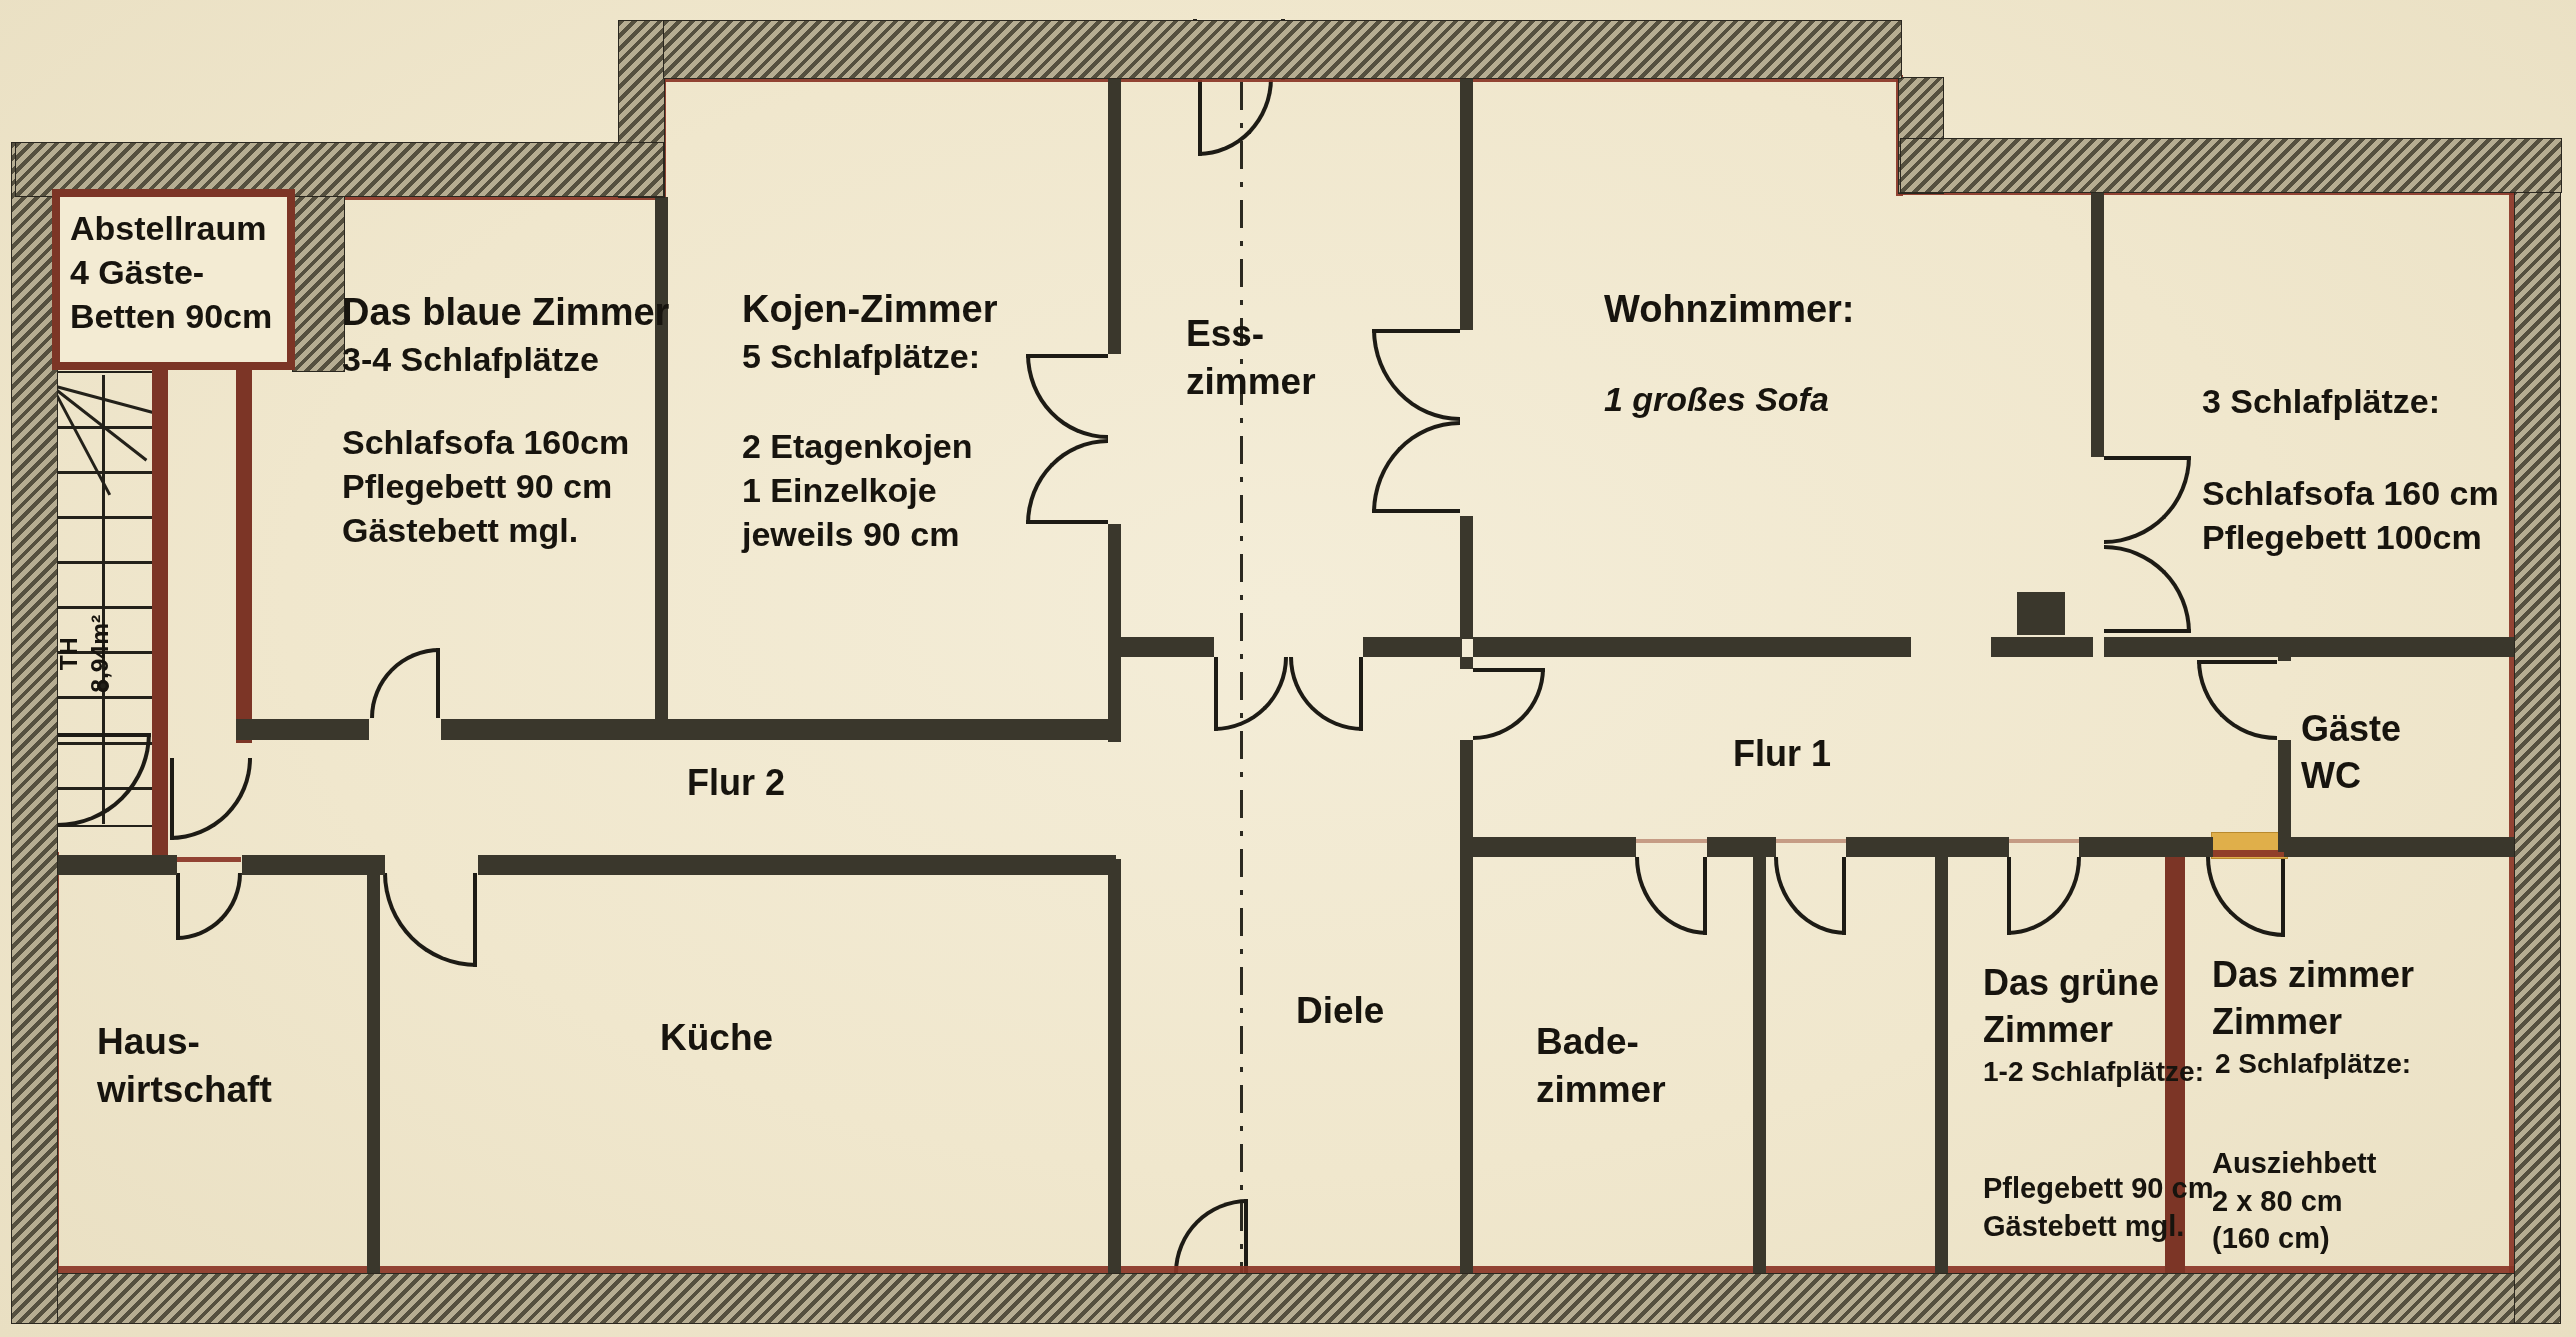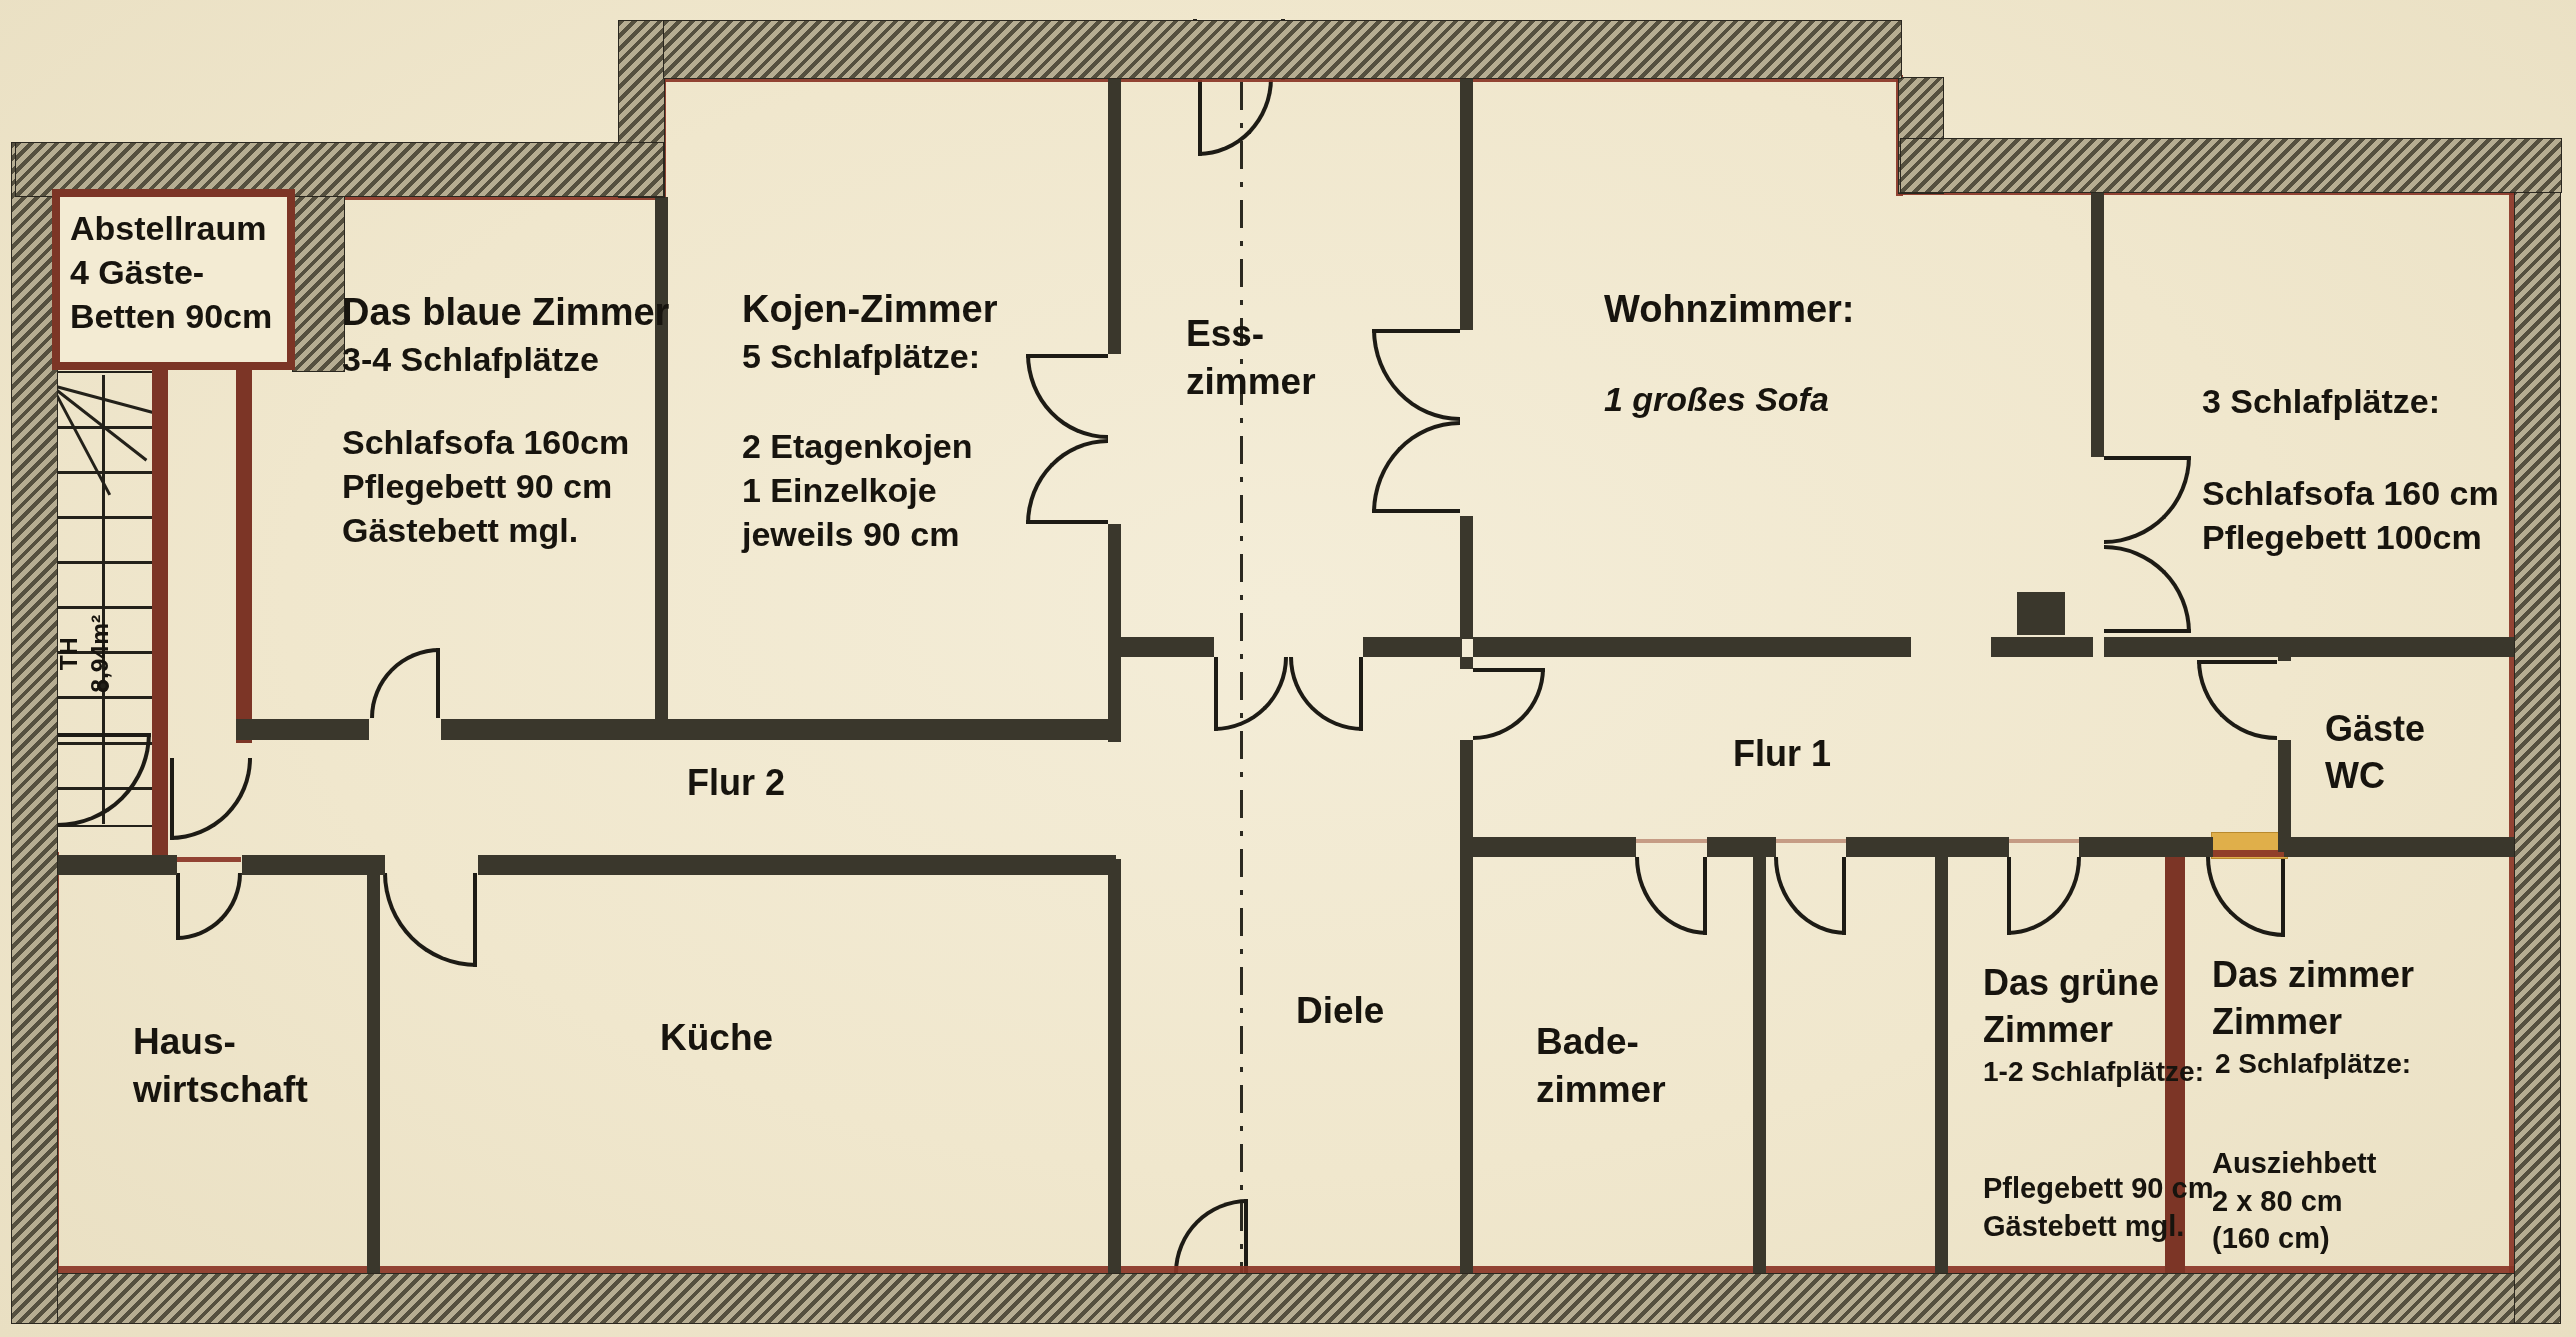--- a/index.html
+++ b/index.html
@@ -208,26 +208,26 @@
     <div>Pflegebett 100cm</div>
   </div>
 
   <div class="label t44" style="left:687px;top:760px;">
     <div>Flur 2</div>
   </div>
   <div class="label t44" style="left:1733px;top:731px;">
     <div>Flur 1</div>
   </div>
 
-  <div class="label t44" style="left:2301px;top:706px;margin-left:24px;">
+  <div class="label t44" style="left:2301px;top:706px;">
     <div>Gäste</div>
     <div>WC</div>
   </div>
 
-  <div class="label t52" style="left:97px;top:1018px;margin-left:36px;">
+  <div class="label t52" style="left:97px;top:1018px;">
     <div>Haus-</div>
     <div>wirtschaft</div>
   </div>
 
   <div class="label t52" style="left:660px;top:1014px;">
     <div>Küche</div>
   </div>
 
   <div class="label t52" style="left:1296px;top:987px;">
     <div>Diele</div>

